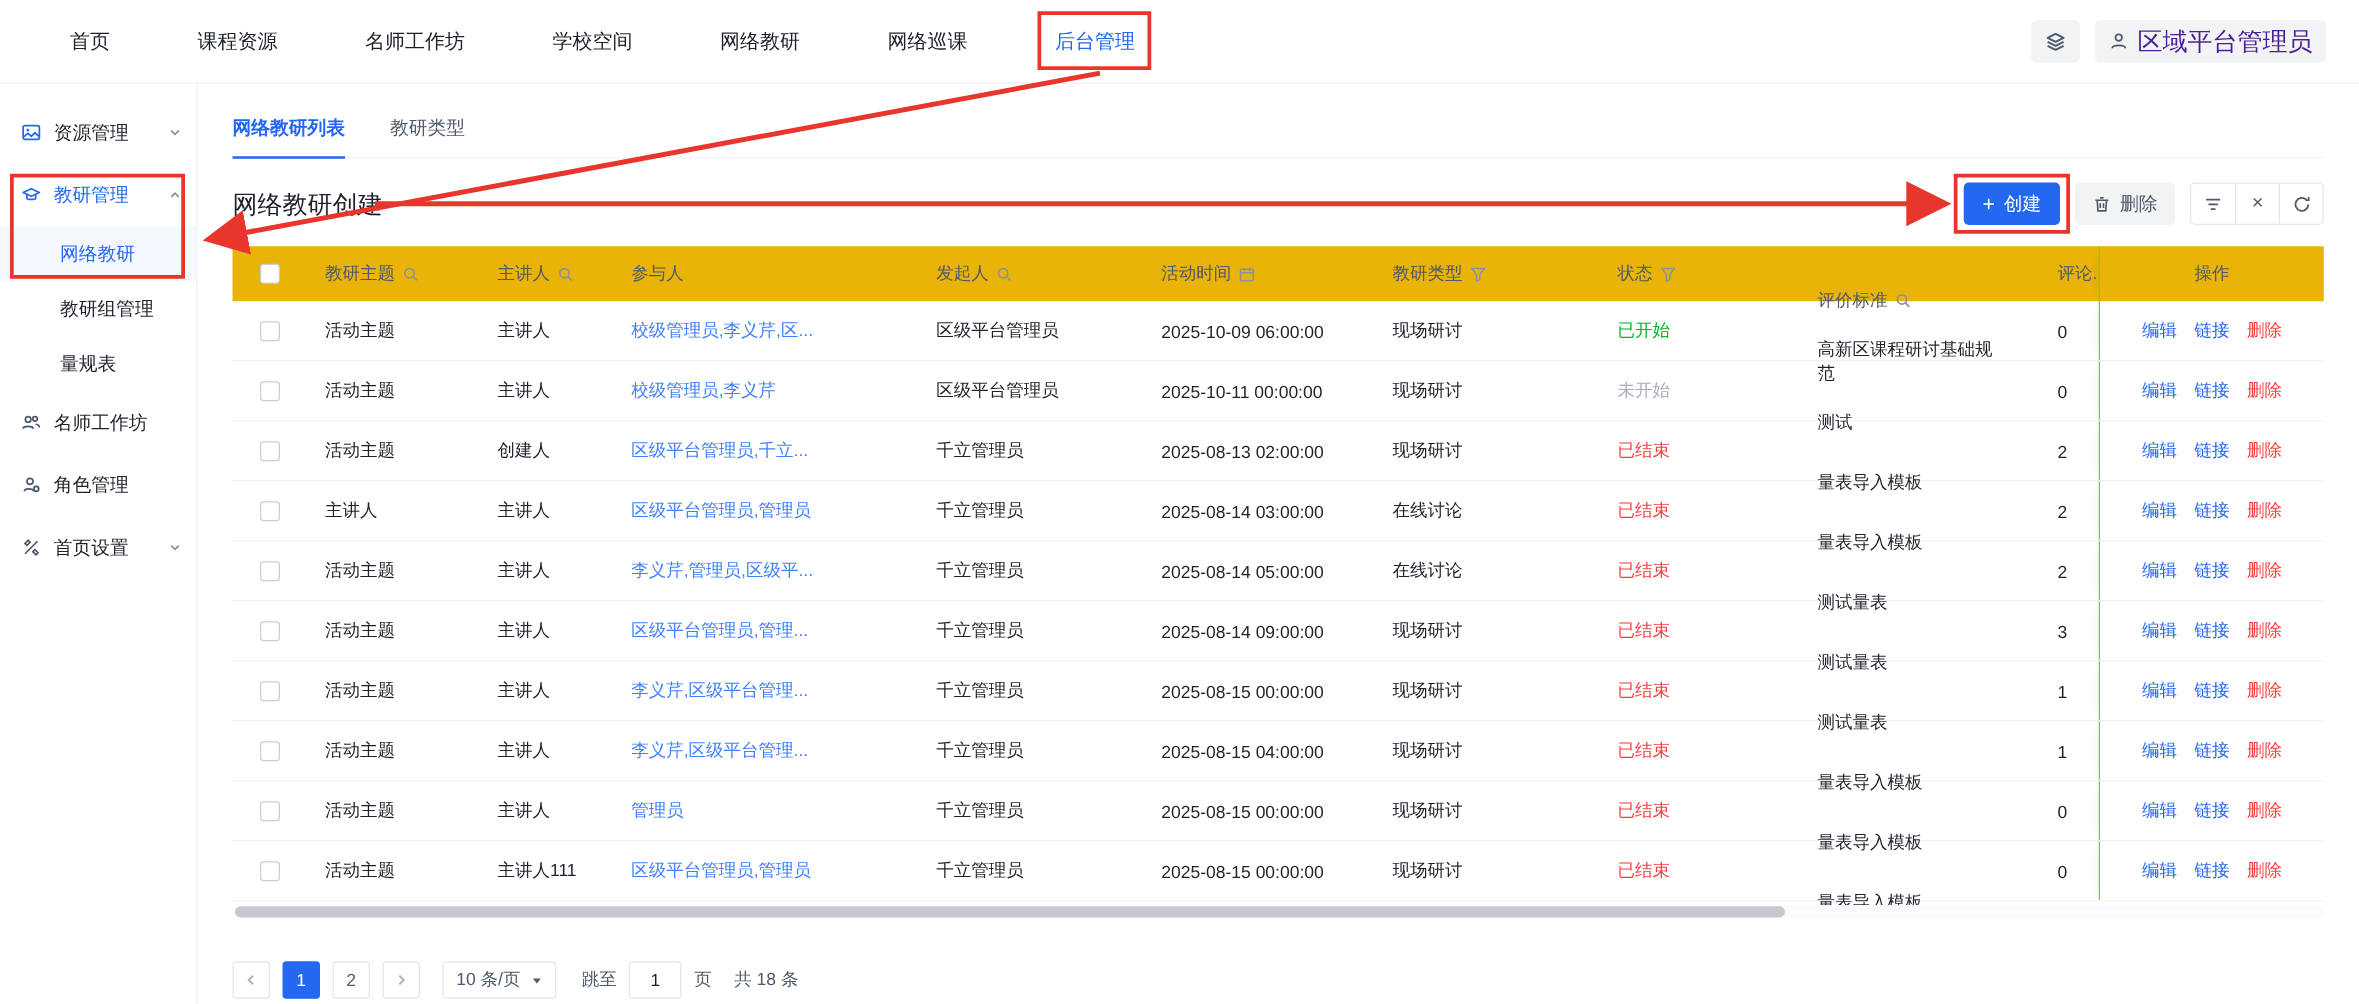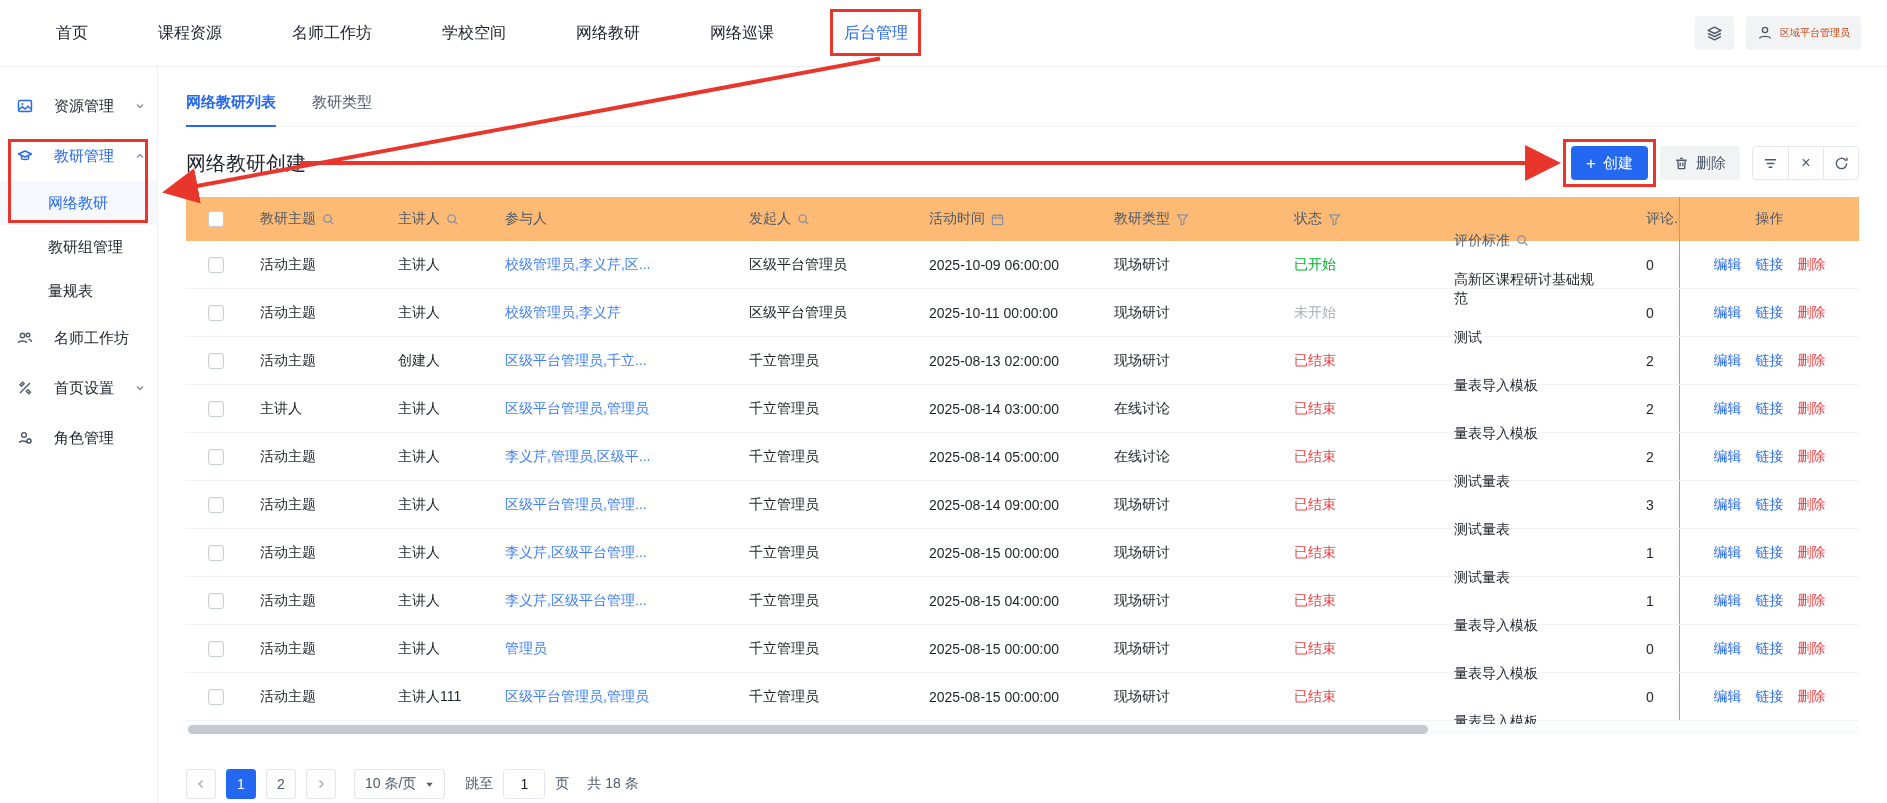--- a/index.html
+++ b/index.html
@@ -16,26 +16,26 @@
 
   
   .header{height:67px;display:flex;align-items:center;padding:0 26px;border-bottom:1px solid #eef0f2;}
   .logo{display:flex;align-items:center;gap:10px;width:176px;flex-shrink:0;}
   .logo-mark{width:36px;height:36px;border-radius:9px;background:var(--accent);display:flex;align-items:center;justify-content:center;}
   .brand{font-size:21px;font-weight:700;color:#111;}
   .nav{display:flex;gap:70px;margin-left:30px;font-size:16px;}
   .nav-item{cursor:pointer;white-space:nowrap;}
   .nav-item.active{color:var(--accent);}
   .header-right{margin-left:auto;display:flex;align-items:center;gap:12px;}
-  .hbtn{background:#f2f3f5;border-radius:4px;height:34px;display:flex;align-items:center;gap:7px;padding:0 11px;font-size:10px;color:#c2410c;justify-content:center;}
+  .hbtn{background:#f2f3f5;border-radius:4px;height:34px;display:flex;align-items:center;gap:7px;padding:0 11px;font-size:20px;color:#4c1d95;justify-content:center;}
 
   
   .layout{display:flex;height:736px;}
   .sidebar{width:158px;flex-shrink:0;border-right:1px solid #eef0f2;padding-top:14px;position:relative;}
-  .side-item{height:50px;display:flex;align-items:center;gap:21px;padding:0 12px 0 17px;font-size:15px;cursor:pointer;}
+  .side-item{height:50px;display:flex;align-items:center;gap:10px;padding:0 12px 0 17px;font-size:15px;cursor:pointer;}
   .side-item .chev{margin-left:auto;color:#86909c;}
   .side-item .lbl{white-space:nowrap;}
   .side-sub{height:44px;display:flex;align-items:center;padding-left:48px;font-size:15px;cursor:pointer;}
   .side-sub.active{color:var(--accent);background:#f5f9ff;}
   .ic{flex-shrink:0;}
   .ic-blue{color:var(--accent);}
   .ic-gray{color:#4e5969;}
   .main{flex:1;padding:26px 28px 0 28px;position:relative;}
 
   
@@ -47,21 +47,21 @@
   .toolbar-right{margin-left:auto;display:flex;align-items:center;gap:12px;}
   .btn-create{background:var(--accent);color:#fff;border-radius:4px;height:34px;display:flex;align-items:center;gap:7px;padding:0 15px;font-size:15px;position:relative;}
   .btn-create .plus{font-size:17px;line-height:1;}
   .btn-delete{background:#f2f3f5;color:var(--muted);border-radius:4px;height:34px;display:flex;align-items:center;gap:7px;padding:0 14px;font-size:15px;}
   .icon-group{display:flex;border:1px solid var(--border);border-radius:4px;overflow:hidden;background:#fff;}
   .icon-btn{width:35px;height:32px;display:flex;align-items:center;justify-content:center;color:var(--muted);border-left:1px solid var(--border);font-size:16px;}
   .icon-btn:first-child{border-left:none;}
 
   
   .table{width:1673px;}
-  .thead{display:flex;align-items:center;background:#fdba74;height:44px;color:var(--muted);}
+  .thead{display:flex;align-items:center;background:#eab308;height:44px;color:var(--muted);}
   .trow{display:flex;align-items:center;height:48px;border-bottom:1px solid var(--row-line);}
   .td{padding-left:14px;display:flex;align-items:center;gap:6px;}
   .col-cb{width:60px;justify-content:center;padding-left:0;}
   .col-topic{width:138px;}
   .col-speaker{width:121px;}
   .col-part{width:230px;padding-left:0;text-align:center;}
   .col-init{width:180px;}
   .col-time{width:185px;}
   .col-type{width:180px;}
   .col-status{width:160px;}
@@ -168,36 +168,36 @@
           <path d="M1.5 13c0-2.6 8-2.6 8 0"></path>
           <circle cx="11" cy="5" r="1.8"></circle>
           <path d="M11.5 9.4c1.8.2 3 1.2 3 2.6"></path>
       </svg>
       <span class="lbl">名师工作坊</span>
     </div>
 
 
     <div class="side-item">
       <svg class="ic ic-gray" width="16" height="16" viewBox="0 0 16 16" fill="none" stroke="currentColor" stroke-width="1.4">
+        <circle cx="7" cy="5" r="2.4"></circle>
+          <path d="M2.5 13c0-2.6 6.5-2.7 8 0"></path>
+          <circle cx="12" cy="11" r="2"></circle>
+          <path d="M12 8.5v1M12 12.5v1M9.8 11h1M13.2 11h1"></path>
+      </svg>
+      <span class="lbl">角色管理</span>
+    </div>
+
+    <div class="side-item">
+      <svg class="ic ic-gray" width="16" height="16" viewBox="0 0 16 16" fill="none" stroke="currentColor" stroke-width="1.4">
         <path d="M3 13L13 3M5.5 2.2L3 4.7l1.6 1.6 2.5-2.5L5.5 2.2zM10.9 9.7l-1.6 1.6 2.5 2.5 1.6-1.6-2.5-2.5z"></path>
       </svg>
       <span class="lbl">首页设置</span>
       <svg class="chev" width="10" height="10" viewBox="0 0 10 10" fill="none" stroke="currentColor" stroke-width="1.4">
           <path d="M2 3.5l3 3 3-3"></path>
         </svg>
-    </div>
-
-    <div class="side-item">
-      <svg class="ic ic-gray" width="16" height="16" viewBox="0 0 16 16" fill="none" stroke="currentColor" stroke-width="1.4">
-        <circle cx="7" cy="5" r="2.4"></circle>
-          <path d="M2.5 13c0-2.6 6.5-2.7 8 0"></path>
-          <circle cx="12" cy="11" r="2"></circle>
-          <path d="M12 8.5v1M12 12.5v1M9.8 11h1M13.2 11h1"></path>
-      </svg>
-      <span class="lbl">角色管理</span>
     </div>
   </aside>
 
   <main class="main">
 
     <div class="tabs">
       <div class="tab active">网络教研列表</div>
       <div class="tab">教研类型</div>
     </div>
 

